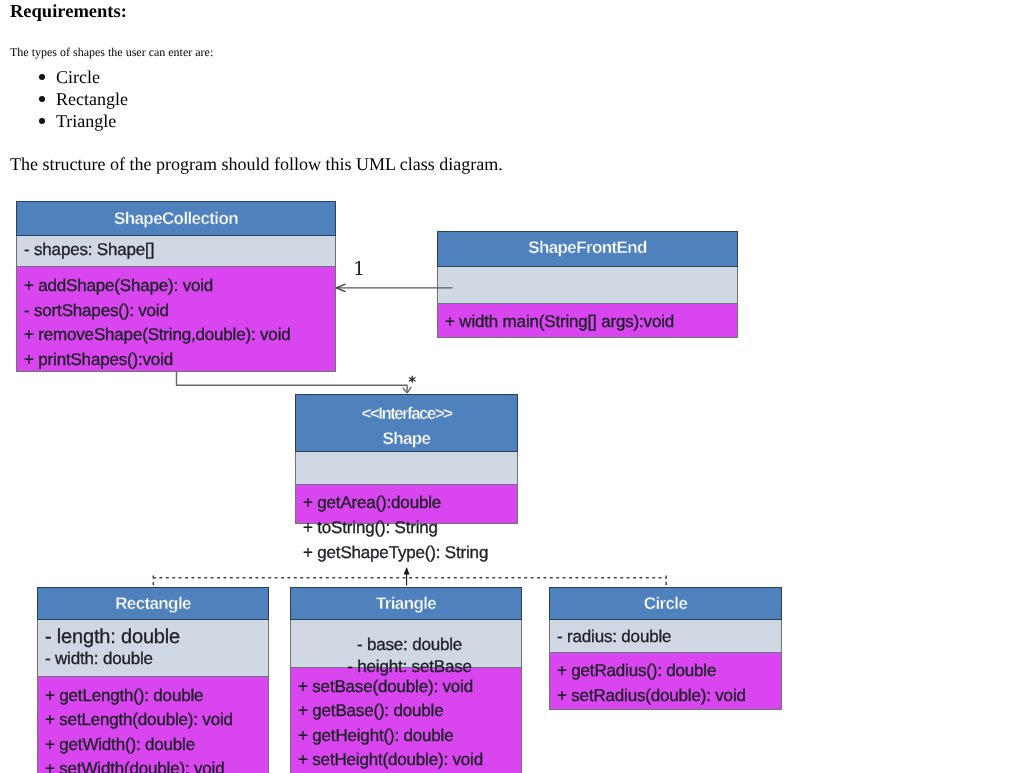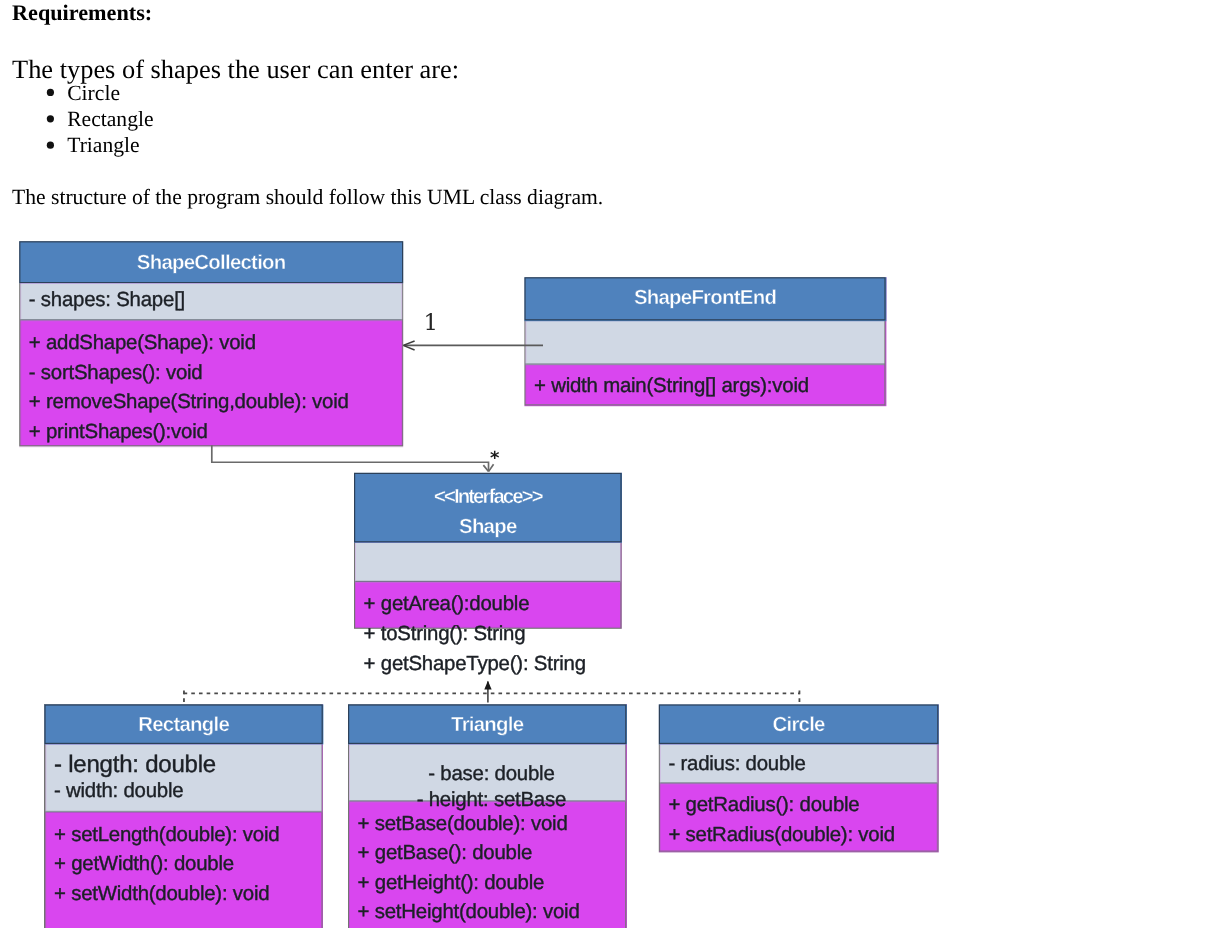--- a/index.html
+++ b/index.html
@@ -15,21 +15,21 @@
   .uattr{background:#D0D8E4;box-sizing:border-box;border-bottom:1.3px solid #6d7480;}
   .umeth{background:transparent;box-sizing:border-box;}
   .line{white-space:nowrap;color:#1c2026;letter-spacing:-0.18px;transform:translateZ(0);-webkit-text-stroke:0.32px #1c2026;}
   svg.conn{position:absolute;left:0;top:0;width:1024px;height:773px;pointer-events:none;}
 </style>
 </head>
 <body>
 
 <div id="doc">
   <div class="txt bold" style="left:10px;top:1.5px;font-size:18.5px;">Requirements:</div>
-  <div class="txt" style="left:10px;top:45px;font-size:22px;">The types of shapes the user can enter are:</div>
+  <div class="txt" style="left:10px;top:45px;font-size:12px;">The types of shapes the user can enter are:</div>
   <div class="bullet" style="left:56px;top:67px;font-size:18px;">Circle</div>
   <div class="bullet" style="left:56px;top:89px;font-size:18px;">Rectangle</div>
   <div class="bullet" style="left:56px;top:111px;font-size:18px;">Triangle</div>
   <div class="txt" style="left:10px;top:154px;font-size:18px;">The structure of the program should follow this UML class diagram.</div>
 </div>
 
 <div id="uml" style="transform:translateZ(0);">
 
   <div class="uml" style="left:16px;top:201px;width:320px;height:171px;">
     <div class="uhdr" style="height:35px;line-height:34px;font-size:17px;">ShapeCollection</div>
@@ -65,20 +65,21 @@
     </div>
   </div>
 
   <div class="uml" style="left:37px;top:587px;width:232px;height:215px;">
     <div class="uhdr" style="height:33px;line-height:32px;font-size:17px;">Rectangle</div>
     <div class="uattr" style="height:57px;padding:6px 0 0 7px;">
       <div class="line" style="font-size:20px;line-height:22px;">- length: double</div>
       <div class="line" style="font-size:17px;line-height:22px;">- width: double</div>
     </div>
     <div class="umeth" style="padding:6.5px 0 0 7px;">
+      <div class="line" style="font-size:17px;line-height:24.6px;">+ getLength(): double</div>
       <div class="line" style="font-size:17px;line-height:24.6px;">+ setLength(double): void</div>
       <div class="line" style="font-size:17px;line-height:24.6px;">+ getWidth(): double</div>
       <div class="line" style="font-size:17px;line-height:24.6px;">+ setWidth(double): void</div>
     </div>
   </div>
 
   <div class="uml" style="left:290px;top:587px;width:232px;height:215px;">
     <div class="uhdr" style="height:33px;line-height:32px;font-size:17px;">Triangle</div>
     <div class="uattr" style="height:48px;padding:14px 0 0 7px;text-align:center;">
       <div class="line" style="font-size:17px;line-height:22px;">- base: double</div>

